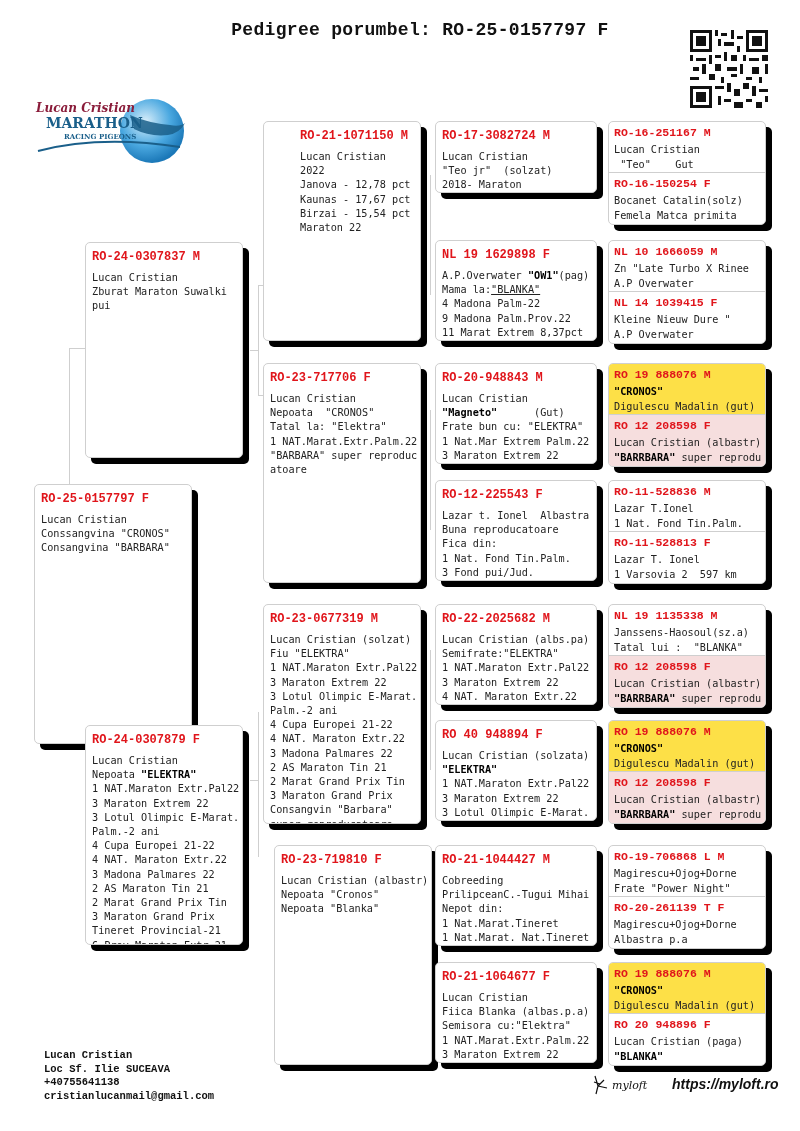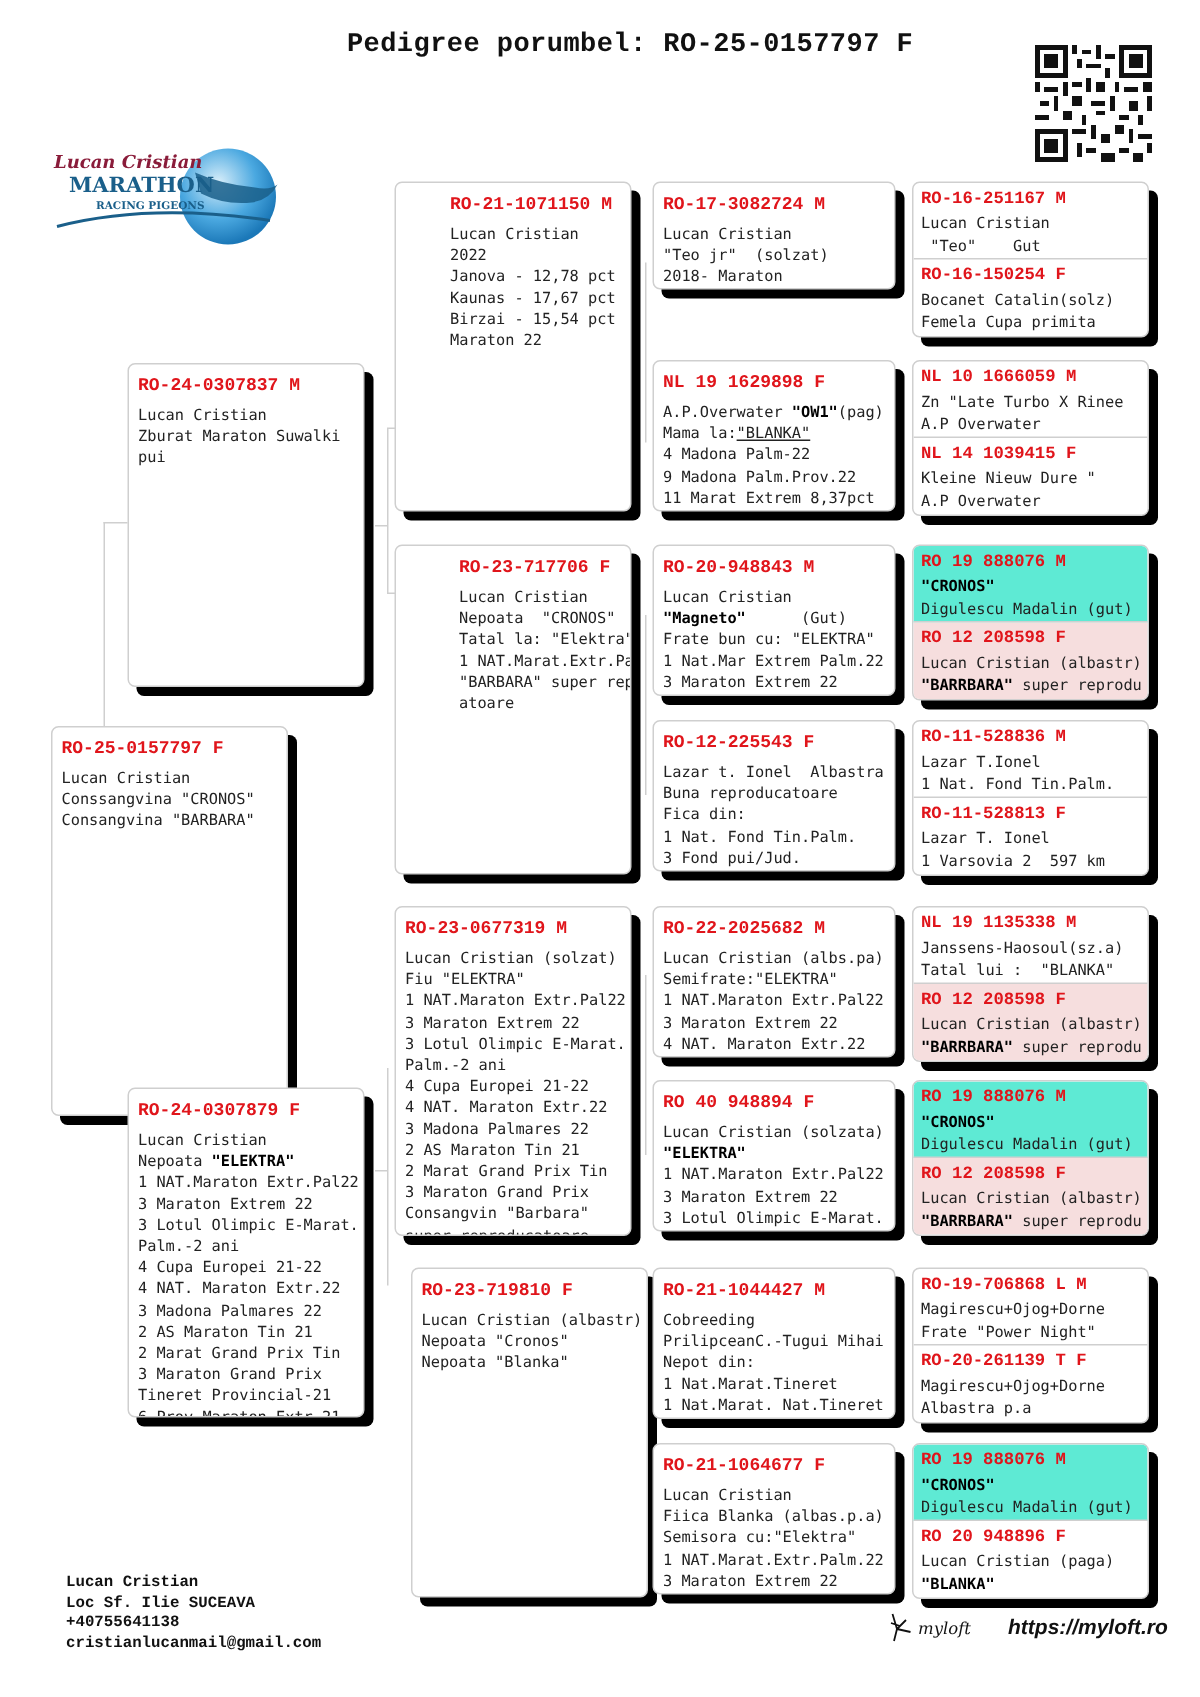--- a/index.html
+++ b/index.html
@@ -31,21 +31,21 @@
   .card .body b { font-weight: bold; color: #000; }
   .card .body u { text-decoration: underline; }
 
   
   .split { padding: 0; }
   .half { position: absolute; left: 0; right: 0; overflow: hidden; }
   .half.top { top: 0; height: 50%; border-bottom: 1px solid #cfcfcf; }
   .half.bot { bottom: 0; height: 50%; }
   .half .ring { padding: 4px 5px 2px 5px; font-size: 11.5px; }
   .half .body { padding: 2px 5px 0 5px; font-size: 10.2px; line-height: 14.5px; }
-  .bg-yellow { background: #5eead4; }
+  .bg-yellow { background: #fde047; }
   .bg-pink { background: #f6dede; }
 
   
   .ln { position: absolute; background: #cfcfcf; }
 
   .footer-contact {
     position: absolute; left: 44px; top: 1049px; font-family: "Liberation Mono", monospace;
     font-weight: bold; font-size: 10.5px; line-height: 13.5px; color: #111;
   }
   .myloft-logo { position: absolute; left: 592px; top: 1074px; height: 22px; display: flex; align-items: center; gap: 2px; }
@@ -178,21 +178,21 @@
 
 <div class="card" style="left:263px;top:121px;width:158px;height:220px;padding-left:30px;">
   <div class="ring">RO-21-1071150 M</div>
   <div class="body">Lucan Cristian
 2022
 Janova - 12,78 pct
 Kaunas - 17,67 pct
 Birzai - 15,54 pct
 Maraton 22</div>
 </div>
-<div class="card" style="left:263px;top:363px;width:158px;height:220px;padding-left:36px;">
+<div class="card" style="left:263px;top:363px;width:158px;height:220px;">
   <div class="ring">RO-23-717706 F</div>
   <div class="body">Lucan Cristian
 Nepoata  "CRONOS"
 Tatal la: "Elektra"
 1 NAT.Marat.Extr.Palm.22
 "BARBARA" super reproduc
 atoare</div>
 </div>
 <div class="card" style="left:263px;top:604px;width:158px;height:220px;">
   <div class="ring">RO-23-0677319 M</div>
@@ -296,21 +296,21 @@
 <div id="gen4">
     <div class="card split" style="left: 608px; top: 121px; width: 158px; height: 104px;">
       <div class="half top">
         <div class="ring">RO-16-251167 M</div>
         <div class="body">Lucan Cristian
  "Teo"    Gut</div>
       </div>
       <div class="half bot">
         <div class="ring">RO-16-150254 F</div>
         <div class="body">Bocanet Catalin(solz)
-Femela Cupa primita</div>
+Femela Matca primita</div>
       </div>
     </div>
     <div class="card split" style="left: 608px; top: 240px; width: 158px; height: 104px;">
       <div class="half top">
         <div class="ring">NL 10 1666059 M</div>
         <div class="body">Zn "Late Turbo X Rinee
 A.P Overwater</div>
       </div>
       <div class="half bot">
         <div class="ring">NL 14 1039415 F</div>

